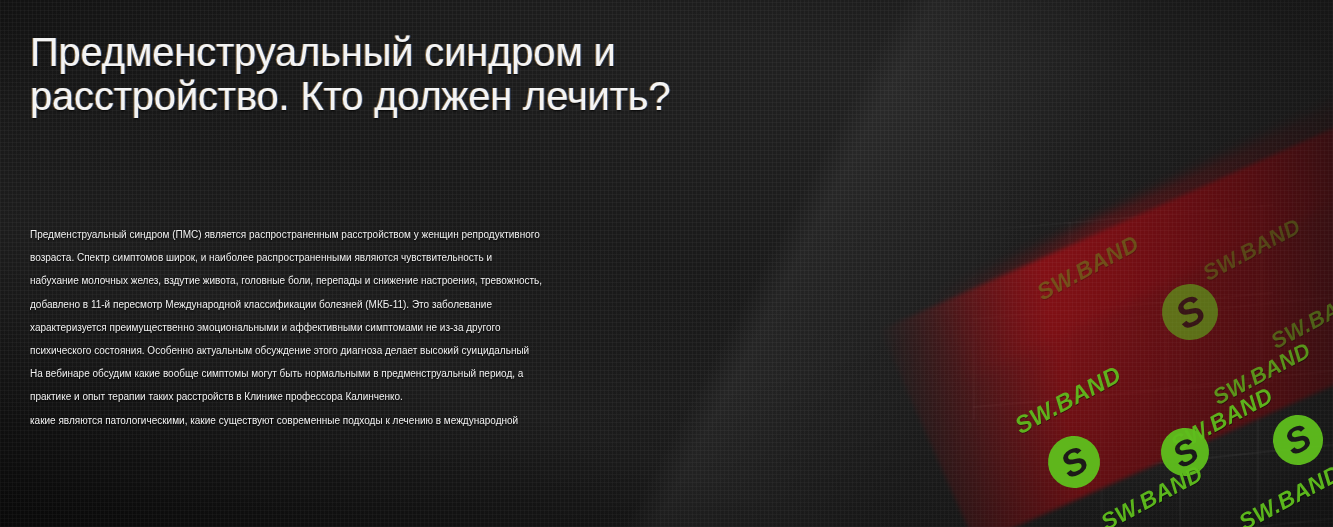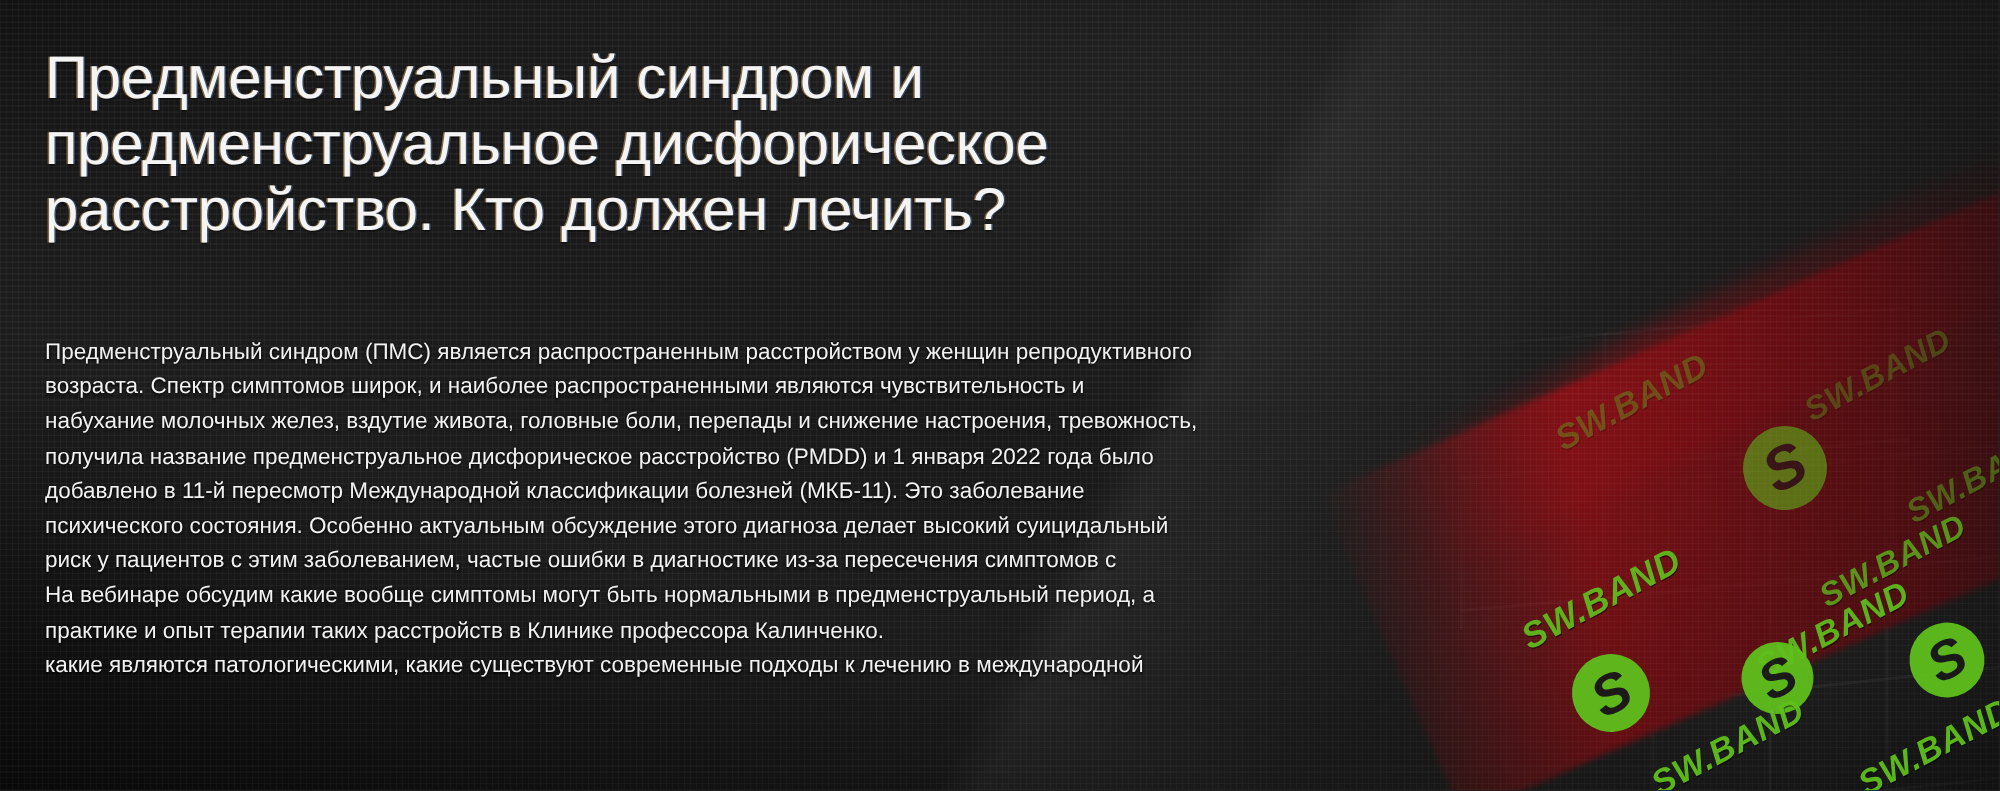--- a/index.html
+++ b/index.html
@@ -140,21 +140,21 @@
     line-height:44px;
     color:#f4f4f4;
     letter-spacing:-.2px;
     text-shadow:-1px 0 0 rgba(255,200,120,.45), 1px 0 0 rgba(120,170,255,.35), 0 1px 2px rgba(0,0,0,.9);
   }
   .body{
     position:absolute;
     left:30px;
     top:207px;
     width:860px;
-    font-size:15px;
+    font-size:10px;
     line-height:23.2px;
     color:#f2f2f2;
     font-weight:400;
     text-shadow:0 1px 2px rgba(0,0,0,.95);
   }
   .body p{margin:0;}
   .body .para-line{display:block;}
 </style>
 </head>
 <body>
@@ -206,33 +206,31 @@
       </div>
       <div class="wm" style="left: 1320px; top: 318px; opacity: 0.45; transform: translate(-50%, -50%) rotate(-28deg);">
         <span class="wm-text" style="font-size: 22px; color: rgb(95, 191, 29);">SW.BAND</span>
       </div>
     </div>
 
   <div class="content">
 
     <h1 class="title" id="slide-title">
         <span class="title-line" style="display: block;">Предменструальный синдром и</span>
-        <span class="title-line" style="display: block;">предменструальное дисфорическое</span>
         <span class="title-line" style="display: block;">расстройство. Кто должен лечить?</span>
       </h1>
 
     <div class="body" id="slide-body">
         <p>
           <span class="para-line">Предменструальный синдром (ПМС) является распространенным расстройством у женщин репродуктивного</span>
           <span class="para-line">возраста. Спектр симптомов широк, и наиболее распространенными являются чувствительность и</span>
           <span class="para-line">набухание молочных желез, вздутие живота, головные боли, перепады и снижение настроения, тревожность,</span>
-          <span class="para-line">получила название предменструальное дисфорическое расстройство (PMDD) и 1 января 2022 года было</span>
           <span class="para-line">добавлено в 11-й пересмотр Международной классификации болезней (МКБ-11). Это заболевание</span>
+          <span class="para-line">характеризуется преимущественно эмоциональными и аффективными симптомами не из-за другого</span>
           <span class="para-line">психического состояния. Особенно актуальным обсуждение этого диагноза делает высокий суицидальный</span>
-          <span class="para-line">риск у пациентов с этим заболеванием, частые ошибки в диагностике из-за пересечения симптомов с</span>
         </p>
         <p>
           <span class="para-line">На вебинаре обсудим какие вообще симптомы могут быть нормальными в предменструальный период, а</span>
           <span class="para-line">практике и опыт терапии таких расстройств в Клинике профессора Калинченко.</span>
           <span class="para-line">какие являются патологическими, какие существуют современные подходы к лечению в международной</span>
         </p>
       </div>
 
   </div>
 </div>

